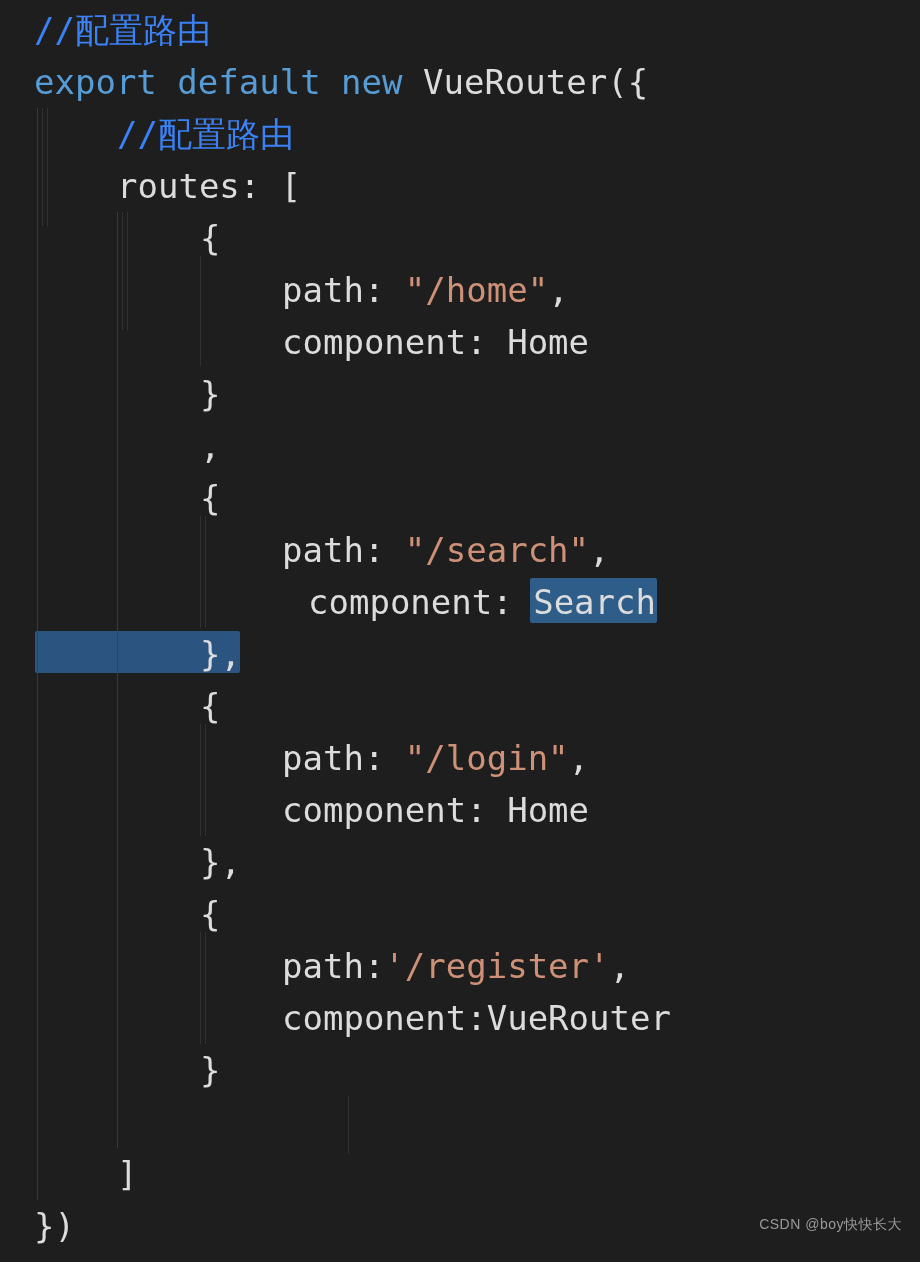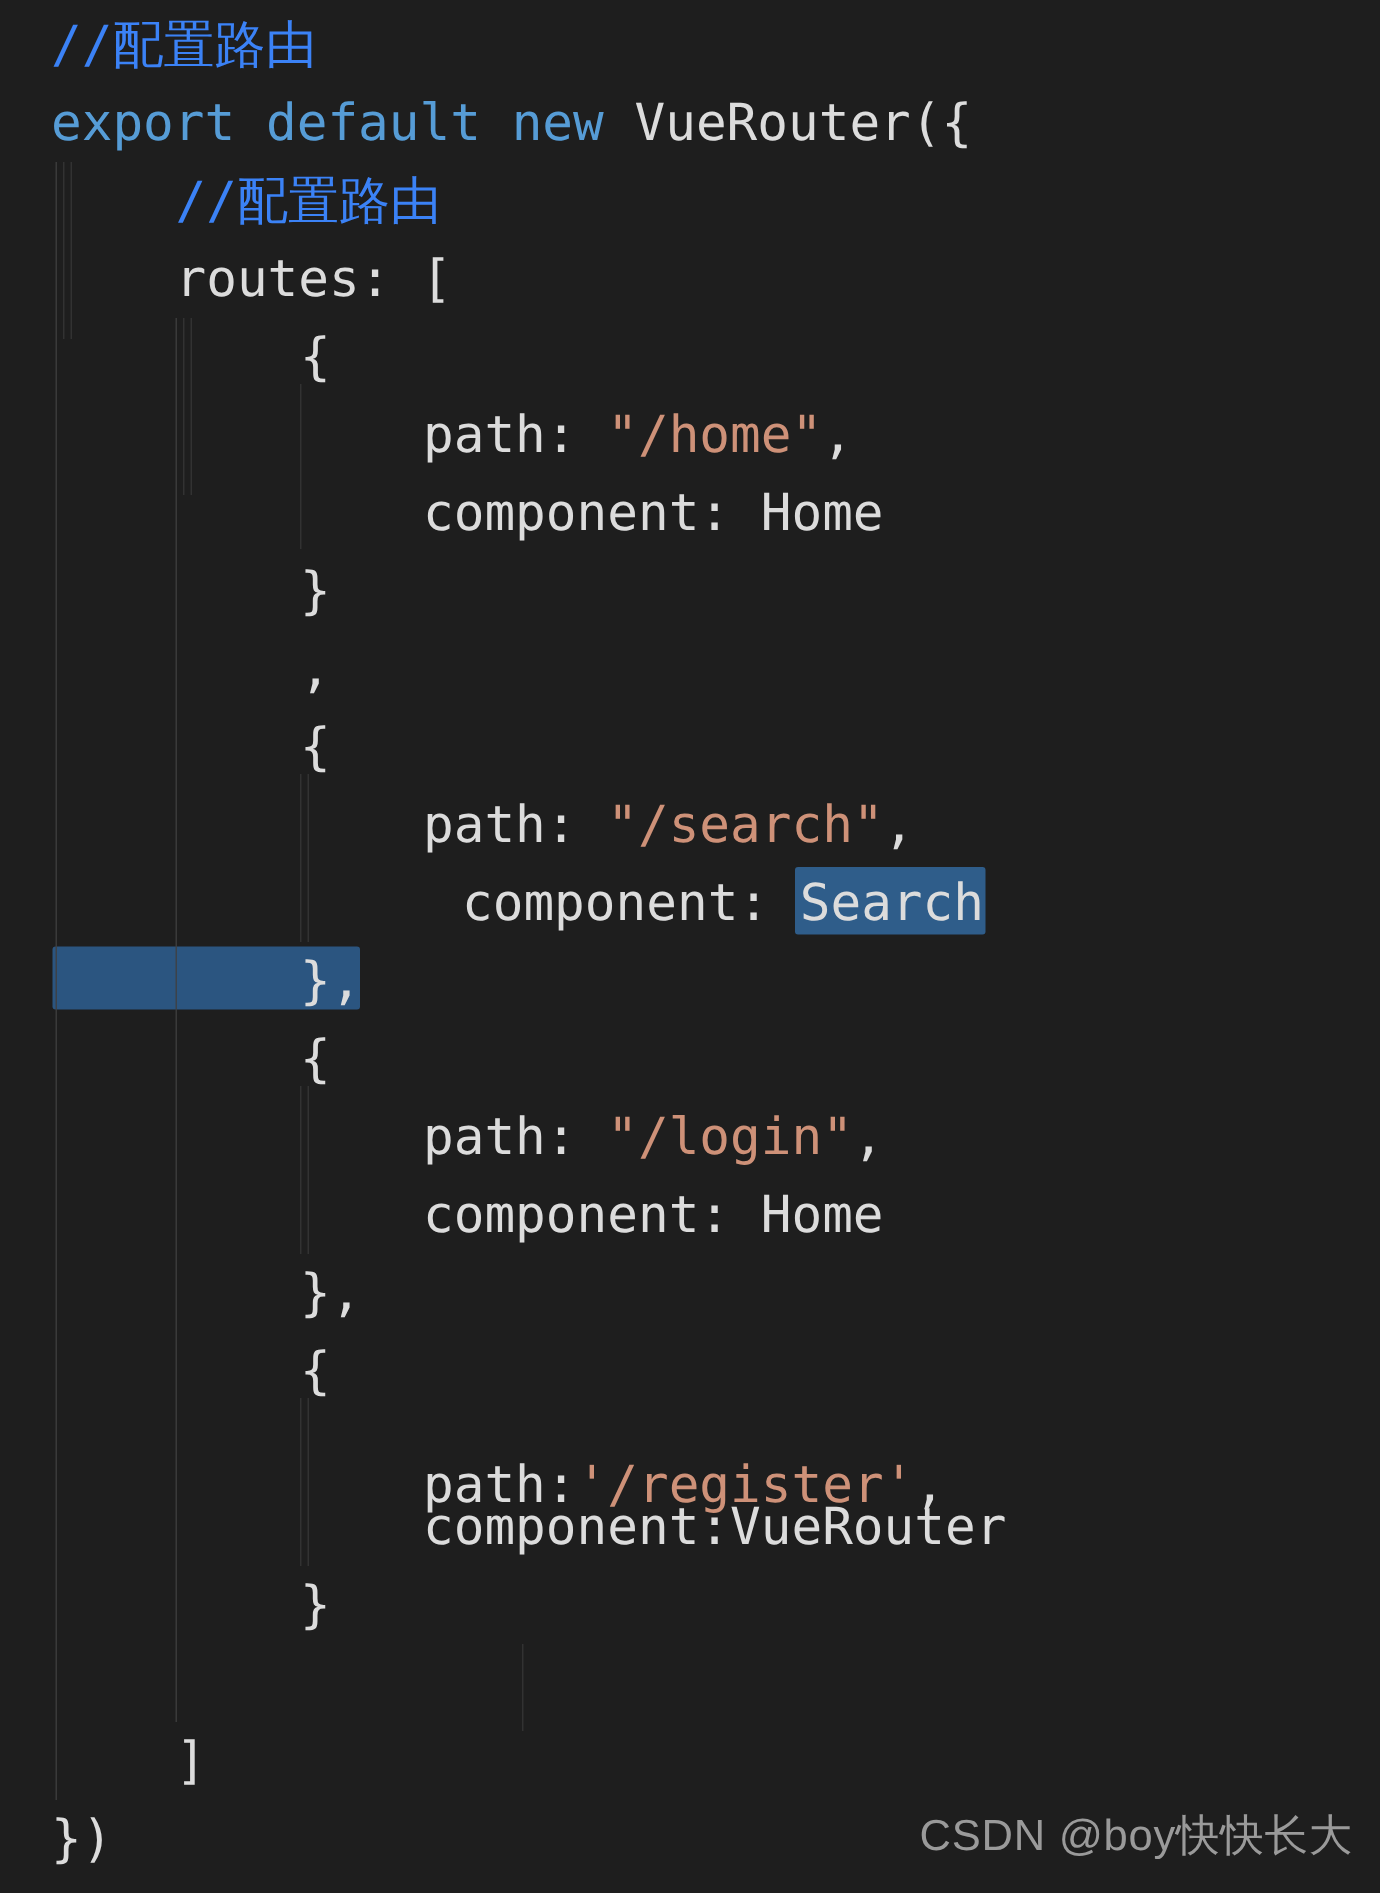--- a/index.html
+++ b/index.html
@@ -64,21 +64,21 @@
     background: #2f5d8a;
     border-radius: 2px;
   }
 
   
   #watermark {
     position: absolute;
     right: 18px;
     bottom: 12px;
     font-family: "Liberation Sans", "DejaVu Sans", sans-serif;
-    font-size: 29px;
+    font-size: 14px;
     color: #9a9a9a;
     letter-spacing: .5px;
     white-space: pre;
   }
 </style>
 </head>
 <body>
 
 <div id="editor">
 
@@ -116,21 +116,21 @@
       <div class="code-line" style="top: 420px;"><span style="display: inline-block; width: 200px;"></span><span class="txt tok-plain">,</span></div>
       <div class="code-line" style="top: 472px;"><span style="display: inline-block; width: 200px;"></span><span class="txt tok-plain">{</span></div>
       <div class="code-line" style="top: 524px;"><span style="display: inline-block; width: 282px;"></span><span class="txt tok-plain">path: </span><span class="txt tok-string">"/search"</span><span class="txt tok-plain">,</span></div>
       <div class="code-line" style="top: 576px; padding-left: 26px;"><span style="display: inline-block; width: 282px;"></span><span class="txt tok-plain">component: Search</span></div>
       <div class="code-line" style="top: 628px;"><span style="display: inline-block; width: 200px;"></span><span class="txt tok-plain">},</span></div>
       <div class="code-line" style="top: 680px;"><span style="display: inline-block; width: 200px;"></span><span class="txt tok-plain">{</span></div>
       <div class="code-line" style="top: 732px;"><span style="display: inline-block; width: 282px;"></span><span class="txt tok-plain">path: </span><span class="txt tok-string">"/login"</span><span class="txt tok-plain">,</span></div>
       <div class="code-line" style="top: 784px;"><span style="display: inline-block; width: 282px;"></span><span class="txt tok-plain">component: Home</span></div>
       <div class="code-line" style="top: 836px;"><span style="display: inline-block; width: 200px;"></span><span class="txt tok-plain">},</span></div>
       <div class="code-line" style="top: 888px;"><span style="display: inline-block; width: 200px;"></span><span class="txt tok-plain">{</span></div>
-      <div class="code-line" style="top: 940px; margin-top: 24px;"><span style="display: inline-block; width: 282px;"></span><span class="txt tok-plain">path:</span><span class="txt tok-string">'/register'</span><span class="txt tok-plain">,</span></div>
+      <div class="code-line" style="top: 940px;"><span style="display: inline-block; width: 282px;"></span><span class="txt tok-plain">path:</span><span class="txt tok-string">'/register'</span><span class="txt tok-plain">,</span></div>
       <div class="code-line" style="top: 992px;"><span style="display: inline-block; width: 282px;"></span><span class="txt tok-plain">component:VueRouter</span></div>
       <div class="code-line" style="top: 1044px;"><span style="display: inline-block; width: 200px;"></span><span class="txt tok-plain">}</span></div>
       <div class="code-line" style="top: 1096px;">&nbsp;</div>
       <div class="code-line" style="top: 1148px;"><span style="display: inline-block; width: 117px;"></span><span class="txt tok-plain">]</span></div>
       <div class="code-line" style="top: 1200px;"><span style="display: inline-block; width: 34px;"></span><span class="txt tok-plain">})</span></div>
     </div>
 
   <div id="watermark">CSDN @boy快快长大</div>
 
 </div>

